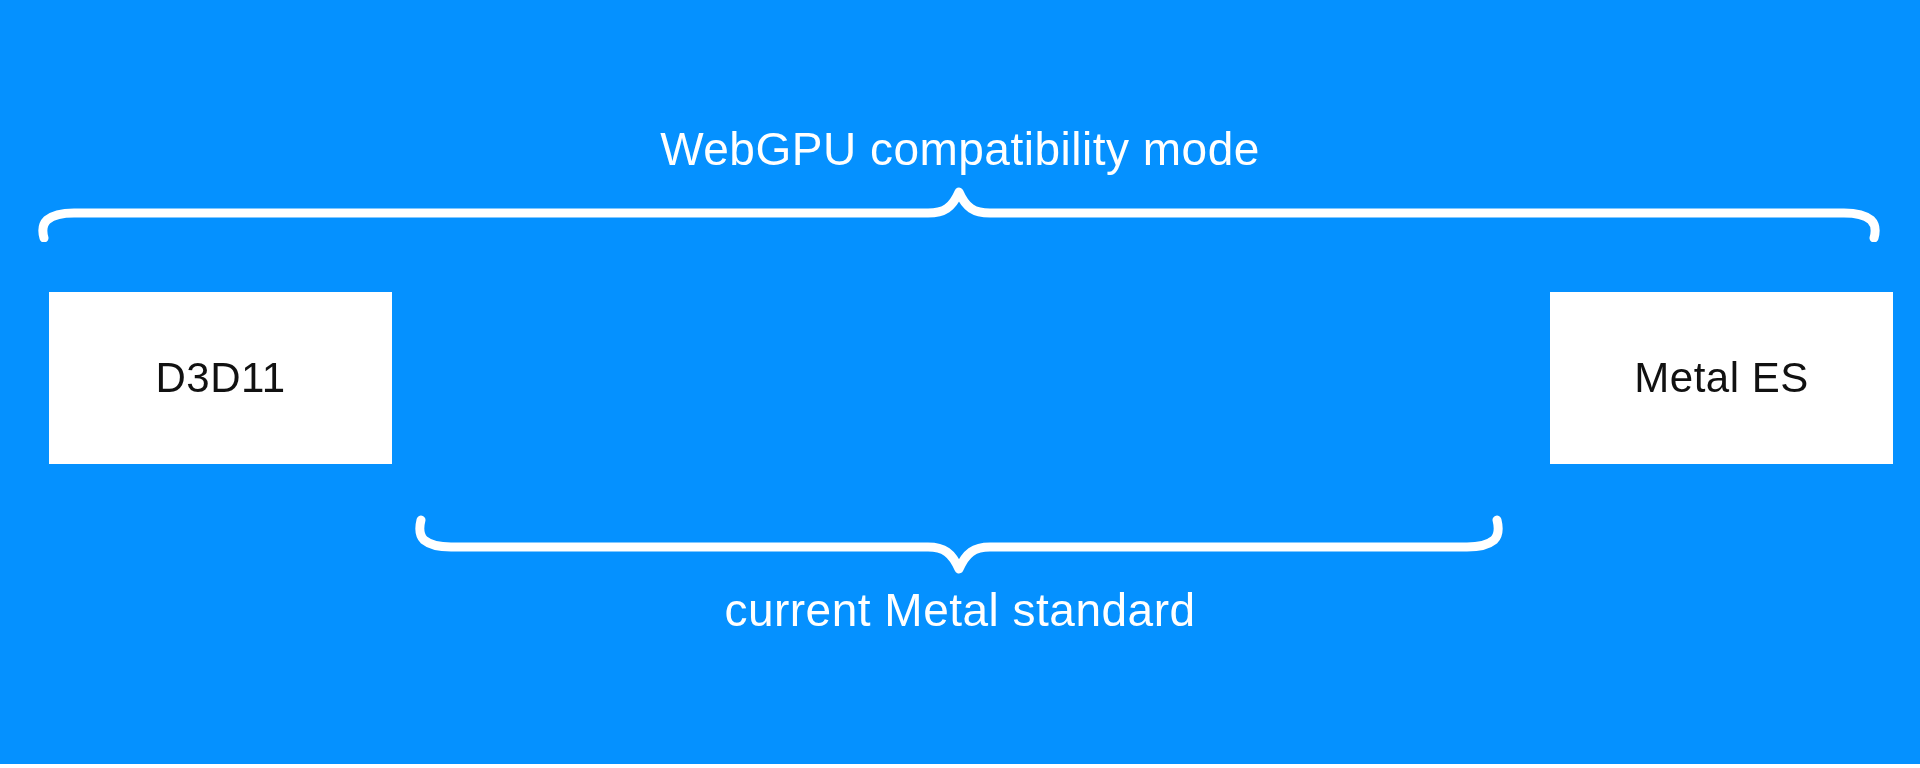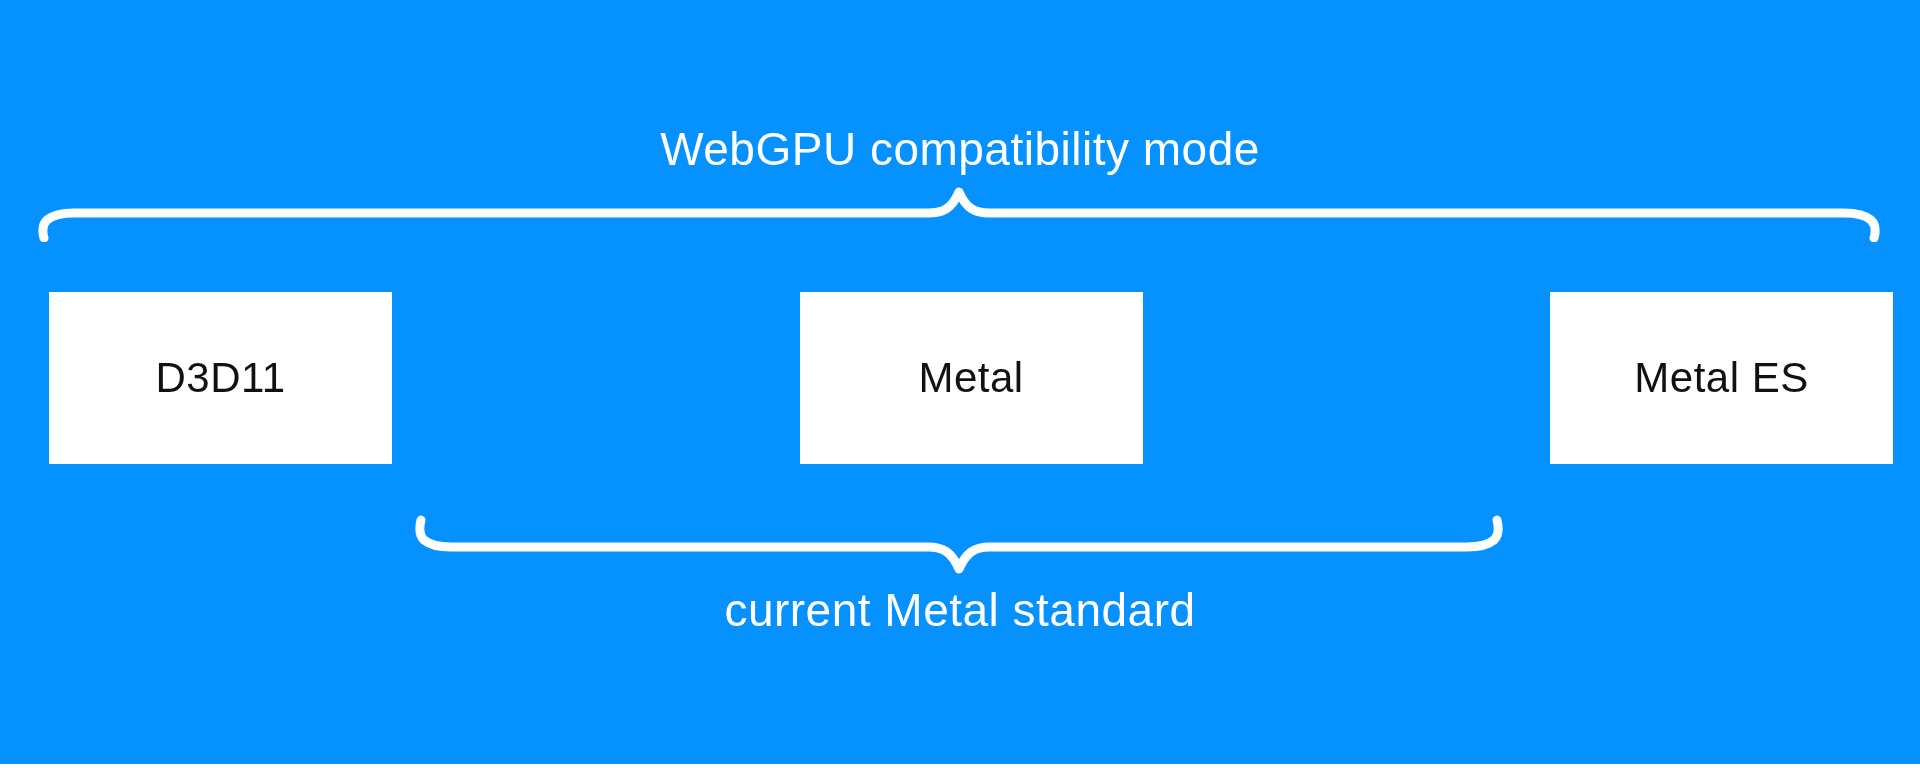--- a/index.html
+++ b/index.html
@@ -95,23 +95,20 @@
              C 928,22 936,27 952,27
              L 1806,27 C 1819,27 1827,29 1833,34
              C 1838,39 1838,45 1836,52"></path>
   </svg>
 
   <div class="box-row">
     <div class="api-box">
       <span>D3D11</span>
     </div>
     <div class="api-box">
-      <span>Metal</span>
-    </div>
-    <div class="api-box">
       <span>Metal ES</span>
     </div>
   </div>
 
   <svg class="brace bottom" viewBox="0 0 1088 64" preserveAspectRatio="none">
     <path d="M 6,8 C 4,16 4,23 9,28 C 15,33 23,35 36,35
              L 513,35 C 529,35 537,41 544,57
              C 551,41 559,35 575,35
              L 1052,35 C 1065,35 1073,33 1079,28
              C 1084,23 1084,16 1082,8"></path>

